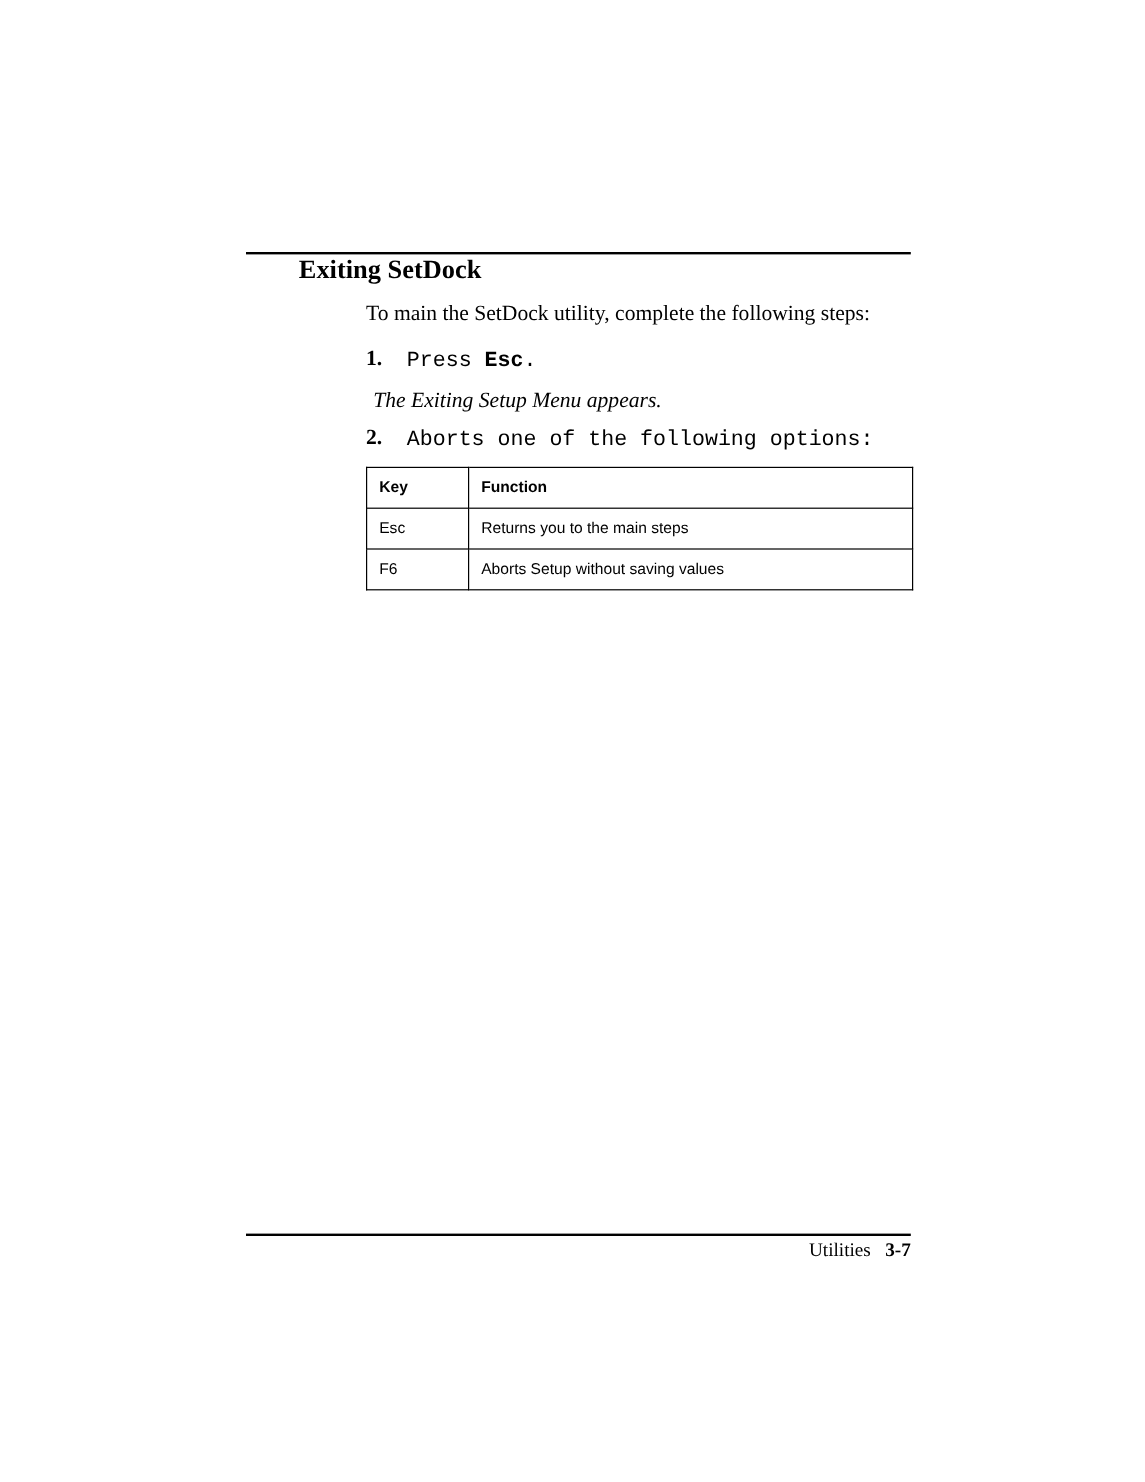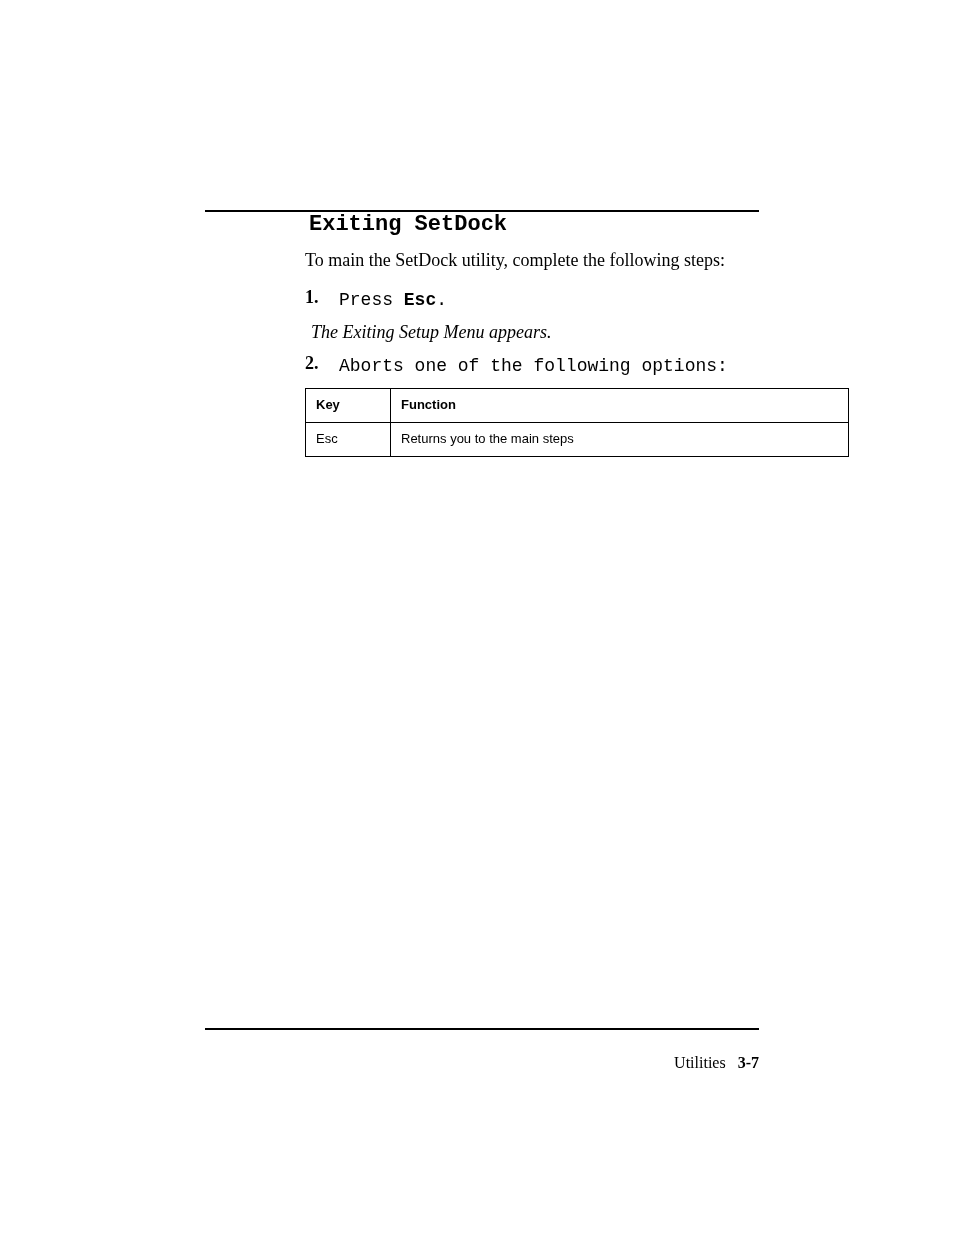--- a/index.html
+++ b/index.html
@@ -24,24 +24,24 @@
       margin-bottom: 28px;
     }
     .chapter-title {
       font-family: "Century Gothic", "Avant Garde", Arial, sans-serif;
       font-weight: 700;
       font-size: 30px;
       letter-spacing: 0.2px;
     }
     .clear { clear: both; }
     .section-title {
-      font-family: Liberation Mono, monospace;
+      font-family: Liberation Serif, serif;
       font-weight: 700;
       font-size: 22px;
-      margin-left: 104px;
+      margin-left: 44px;
       margin-bottom: 10px;
     }
     .body-text {
       font-family: "Book Antiqua", Palatino, "Times New Roman", serif;
       font-size: 18px;
       line-height: 1.45;
       margin-left: 100px;
       margin-bottom: 14px;
     }
     .ol { margin-left: 100px; }
@@ -62,21 +62,21 @@
     .li-sub {
       font-family: Liberation Serif, serif;
       font-style: italic;
       font-size: 18px;
       margin-left: 106px;
       margin-bottom: 10px;
     }
     table.key-table {
       border-collapse: collapse;
       margin-left: 100px;
-      width: 544px;
+      width: 456px;
       font-family: "Century Gothic", "Avant Garde", Arial, sans-serif;
       font-size: 13px;
       line-height: 1.3;
     }
     table.key-table th, table.key-table td {
       border: 1.5px solid #000;
       padding: 8px 10px;
       text-align: left;
       vertical-align: top;
     }
@@ -87,21 +87,21 @@
     .foot-rule {
       position: absolute;
       left: 205px;
       right: 195px;
       bottom: 205px;
       border-top: 2px solid #000;
     }
     .footer {
       position: absolute;
       right: 195px;
-      bottom: 163px;
+      bottom: 183px;
       font-family: "Book Antiqua", Palatino, "Times New Roman", serif;
       font-size: 16px;
     }
     .footer .pno { font-weight: 700; margin-left: 8px; }
   </style>
 </head>
 <body>
 
 <div class="page">
   <div class="chapter-rule-top"></div>
@@ -132,20 +132,24 @@
       <tr>
         <th class="key-col">Key</th>
         <th>Function</th>
       </tr>
     </thead>
     <tbody>
       <tr>
         <td>Esc</td>
         <td>Returns you to the main steps</td>
       </tr>
+      <tr>
+        <td>F6</td>
+        <td>Aborts Setup without saving values</td>
+      </tr>
     </tbody>
   </table>
 
   <div class="foot-rule"></div>
   <div class="footer">
     <span>Utilities</span>
     <span class="pno">3-7</span>
   </div>
 </div>
 

